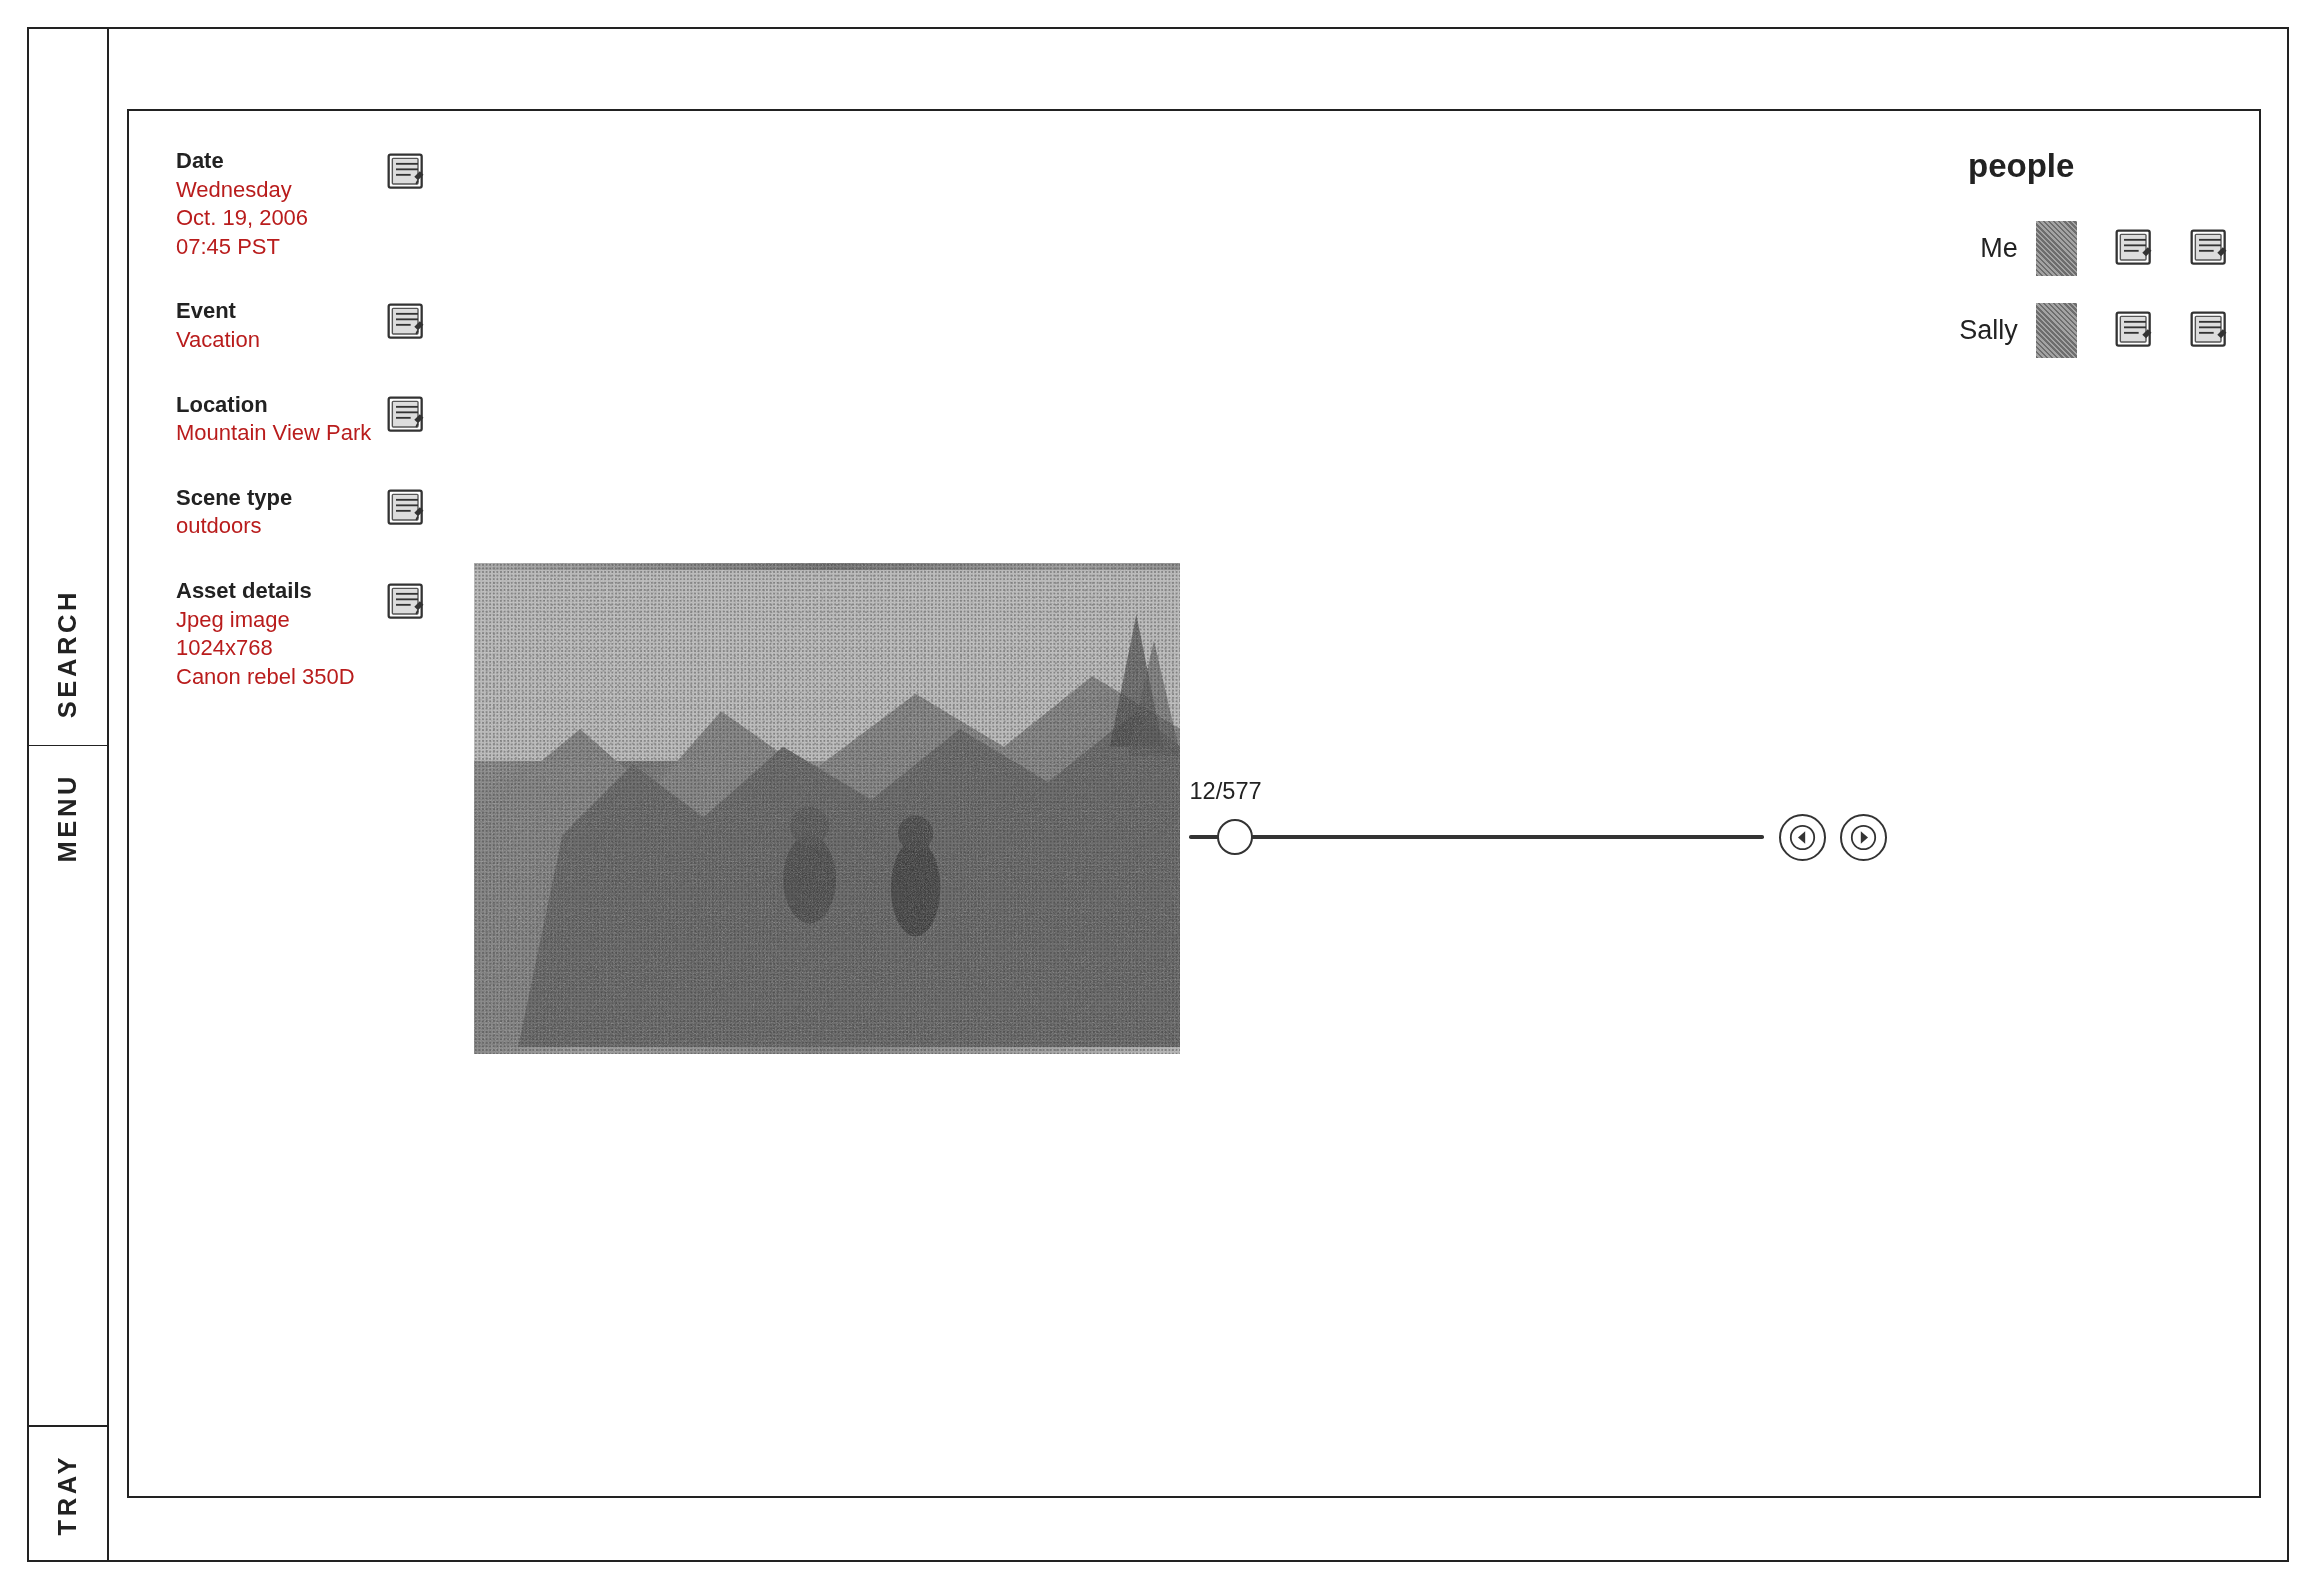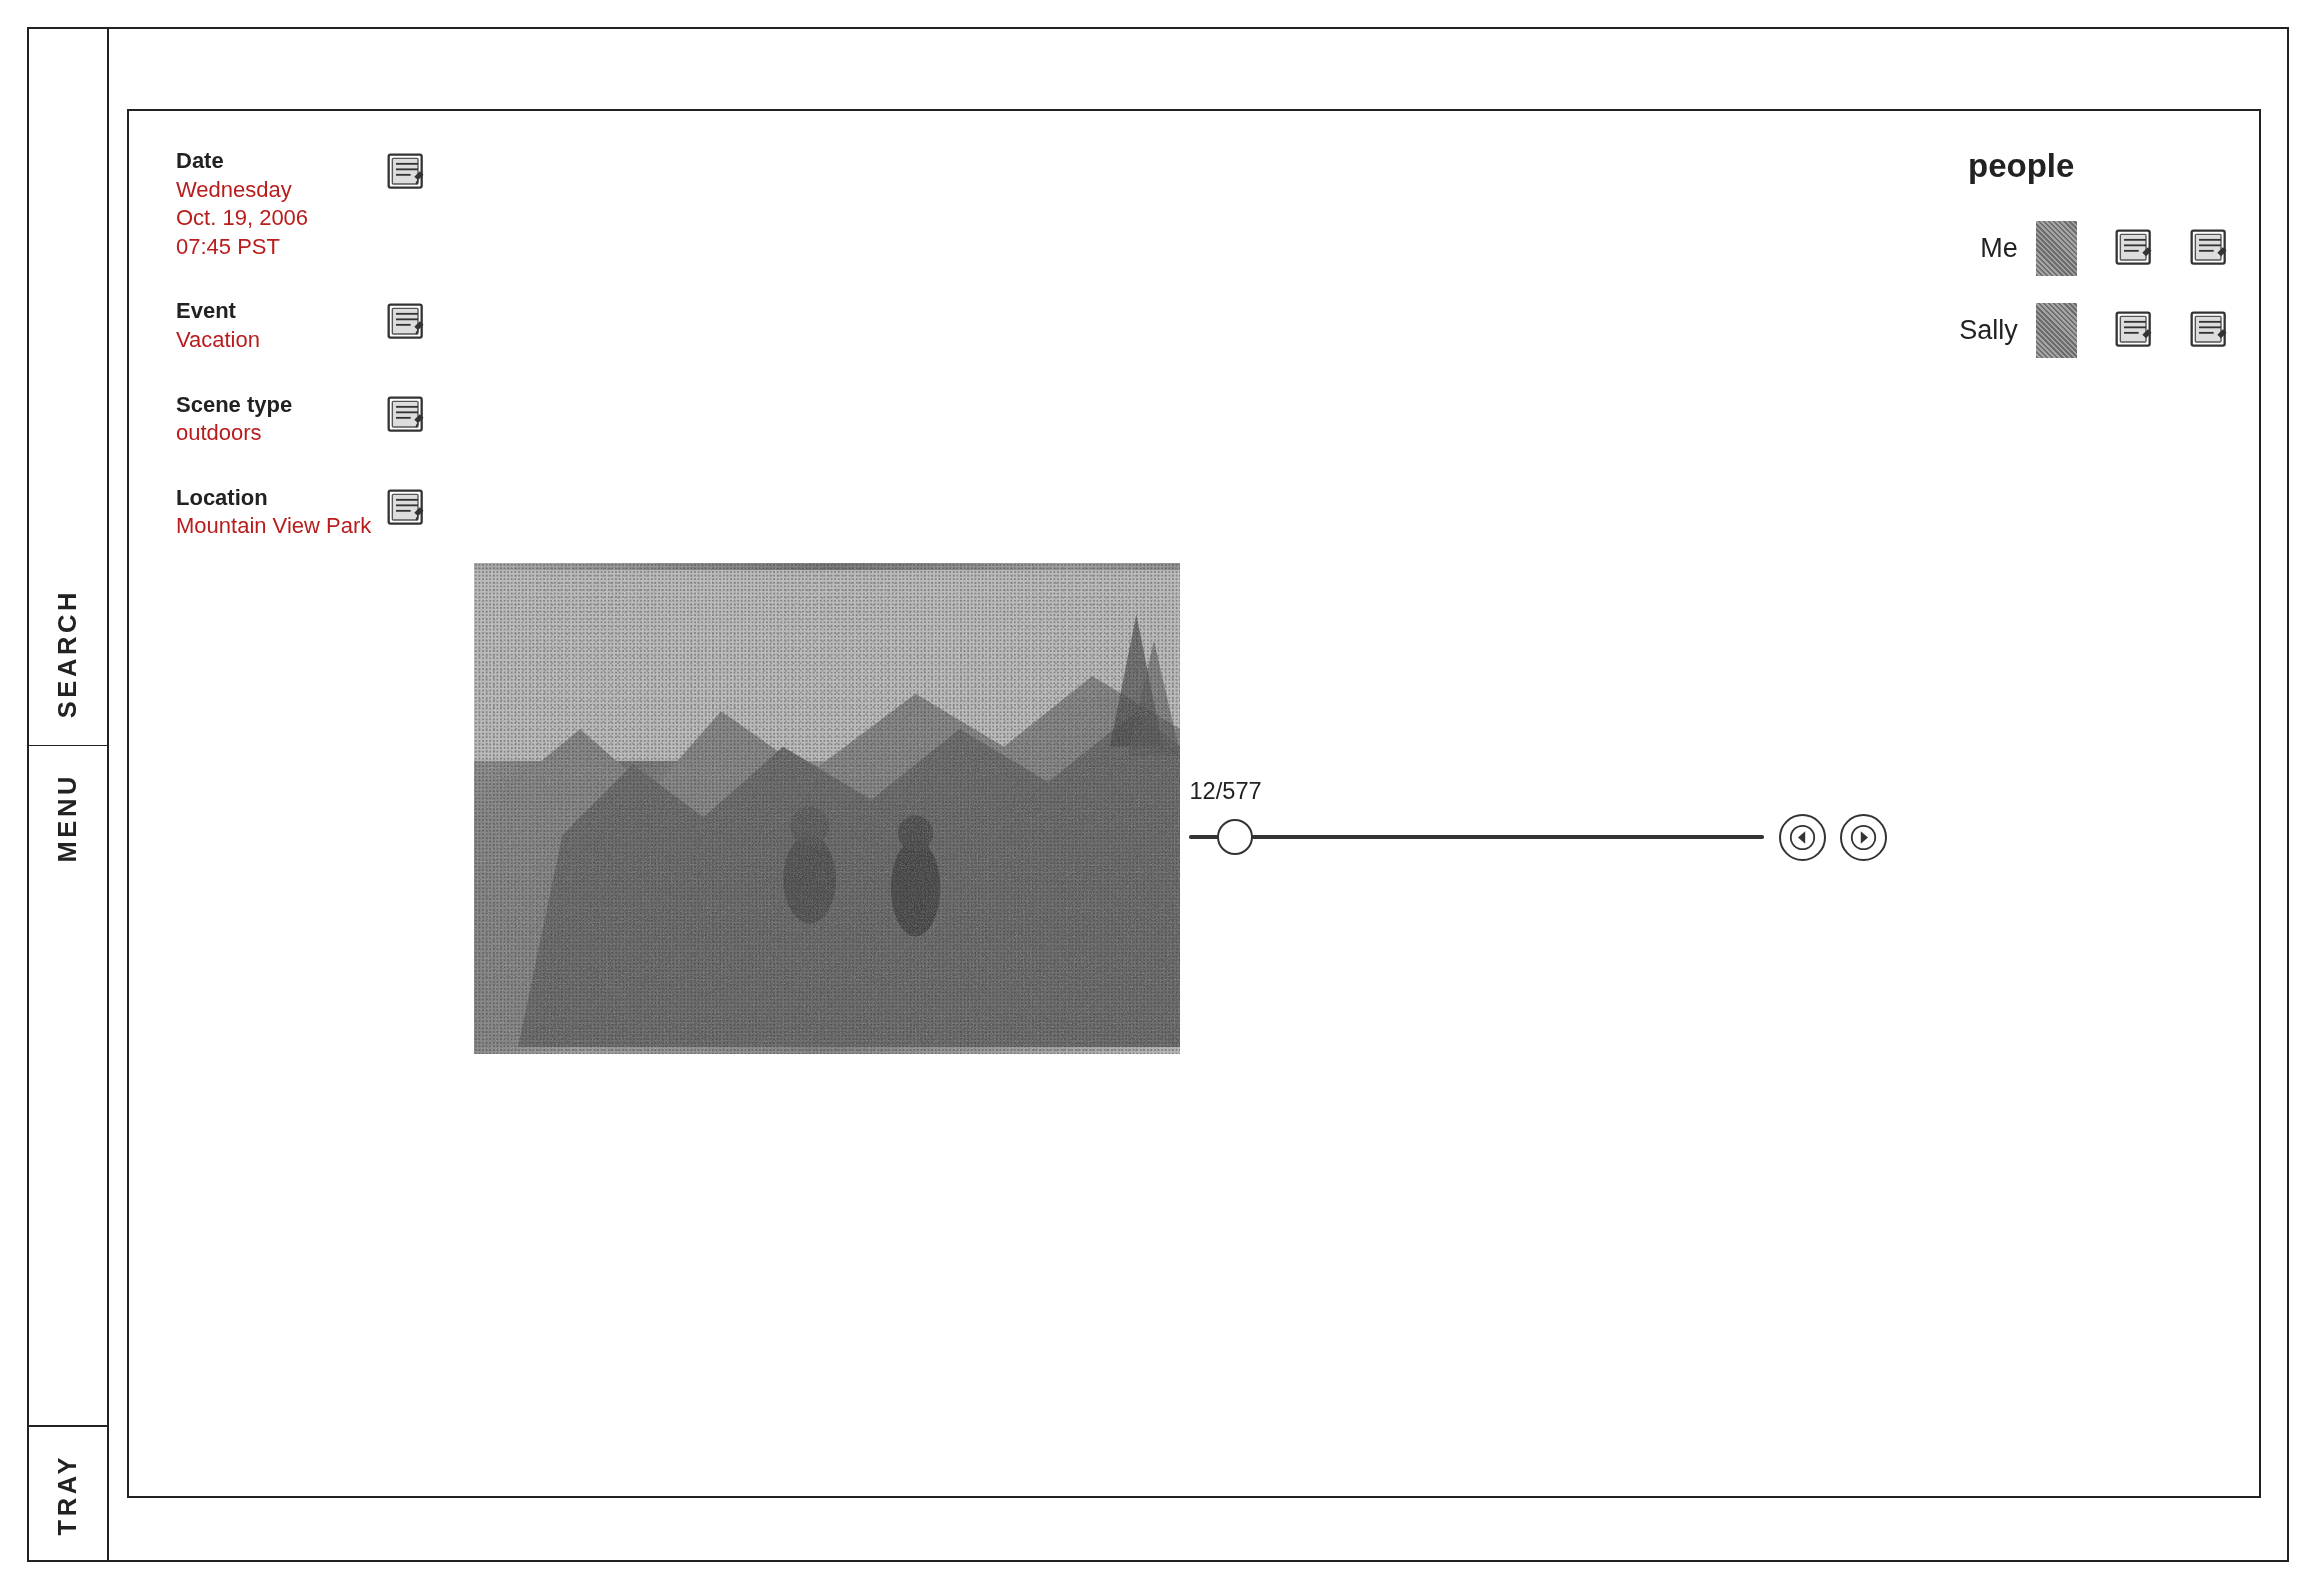--- a/index.html
+++ b/index.html
@@ -359,54 +359,73 @@
           <line x1="12" y1="20" x2="36" y2="20" stroke="#333" stroke-width="2"></line>
           <line x1="12" y1="26" x2="28" y2="26" stroke="#333" stroke-width="2"></line>
           <polygon points="32,28 38,22 42,26 36,32" fill="#333"></polygon>
           <line x1="36" y1="32" x2="34" y2="36" stroke="#333" stroke-width="2"></line>
         </svg>
       </div>
     </div>
 
     <div class="info-section">
       <div class="info-text">
+        <div class="info-label">Location</div>
+        <div class="info-value">Mountain View Park</div>
+      </div>
+      <div class="edit-icon">
+        <svg class="edit-icon-svg" viewBox="0 0 48 48" xmlns="http://www.w3.org/2000/svg">
+          <rect x="4" y="4" width="36" height="36" rx="2" fill="none" stroke="#333" stroke-width="2.5"></rect>
+          <rect x="8" y="8" width="28" height="28" rx="1" fill="#ddd" stroke="#555" stroke-width="1.5"></rect>
+          <line x1="12" y1="14" x2="36" y2="14" stroke="#333" stroke-width="2"></line>
+          <line x1="12" y1="20" x2="36" y2="20" stroke="#333" stroke-width="2"></line>
+          <line x1="12" y1="26" x2="28" y2="26" stroke="#333" stroke-width="2"></line>
+          <polygon points="32,28 38,22 42,26 36,32" fill="#333"></polygon>
+          <line x1="36" y1="32" x2="34" y2="36" stroke="#333" stroke-width="2"></line>
+        </svg>
+      </div>
+    </div>
+
+    <div class="info-section">
+      <div class="info-text">
         <div class="info-label">Scene type</div>
         <div class="info-value">outdoors</div>
       </div>
       <div class="edit-icon">
         <svg class="edit-icon-svg" viewBox="0 0 48 48" xmlns="http://www.w3.org/2000/svg">
           <rect x="4" y="4" width="36" height="36" rx="2" fill="none" stroke="#333" stroke-width="2.5"></rect>
           <rect x="8" y="8" width="28" height="28" rx="1" fill="#ddd" stroke="#555" stroke-width="1.5"></rect>
           <line x1="12" y1="14" x2="36" y2="14" stroke="#333" stroke-width="2"></line>
           <line x1="12" y1="20" x2="36" y2="20" stroke="#333" stroke-width="2"></line>
           <line x1="12" y1="26" x2="28" y2="26" stroke="#333" stroke-width="2"></line>
           <polygon points="32,28 38,22 42,26 36,32" fill="#333"></polygon>
           <line x1="36" y1="32" x2="34" y2="36" stroke="#333" stroke-width="2"></line>
         </svg>
       </div>
     </div>
 
     <div class="info-section">
       <div class="info-text">
-        <div class="info-label">Location</div>
-        <div class="info-value">Mountain View Park</div>
+        <div class="info-label">Asset details</div>
+        <div class="info-value">Jpeg image</div>
+        <div class="info-value">1024x768</div>
+        <div class="info-value">Canon rebel 350D</div>
       </div>
       <div class="edit-icon">
         <svg class="edit-icon-svg" viewBox="0 0 48 48" xmlns="http://www.w3.org/2000/svg">
           <rect x="4" y="4" width="36" height="36" rx="2" fill="none" stroke="#333" stroke-width="2.5"></rect>
           <rect x="8" y="8" width="28" height="28" rx="1" fill="#ddd" stroke="#555" stroke-width="1.5"></rect>
           <line x1="12" y1="14" x2="36" y2="14" stroke="#333" stroke-width="2"></line>
           <line x1="12" y1="20" x2="36" y2="20" stroke="#333" stroke-width="2"></line>
           <line x1="12" y1="26" x2="28" y2="26" stroke="#333" stroke-width="2"></line>
           <polygon points="32,28 38,22 42,26 36,32" fill="#333"></polygon>
           <line x1="36" y1="32" x2="34" y2="36" stroke="#333" stroke-width="2"></line>
         </svg>
       </div>
     </div>
-
 
   </div>
 
   <div class="image-area">
     <div class="photo-container">
       <div class="photo-inner">
 
         <svg width="100%" height="100%" xmlns="http://www.w3.org/2000/svg" style="position:absolute;top:0;left:0;" viewBox="0 0 800 540">
           <defs>
             <filter id="grain">

